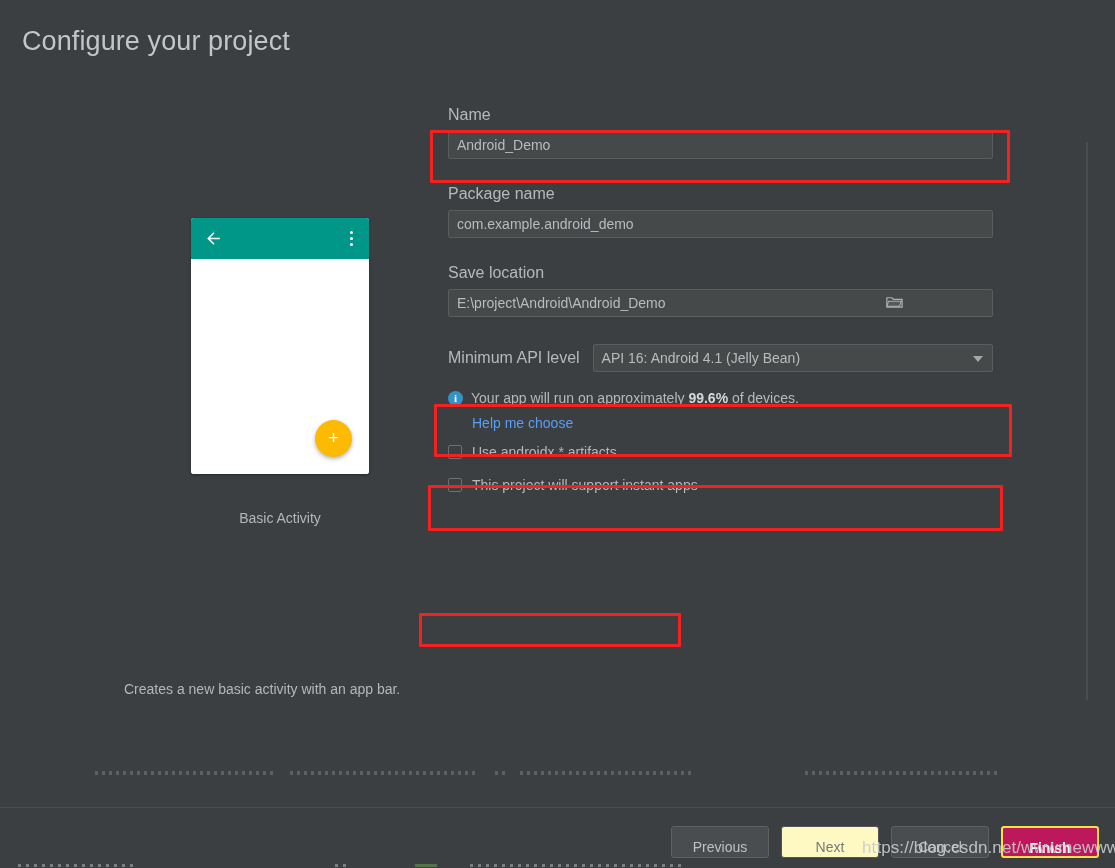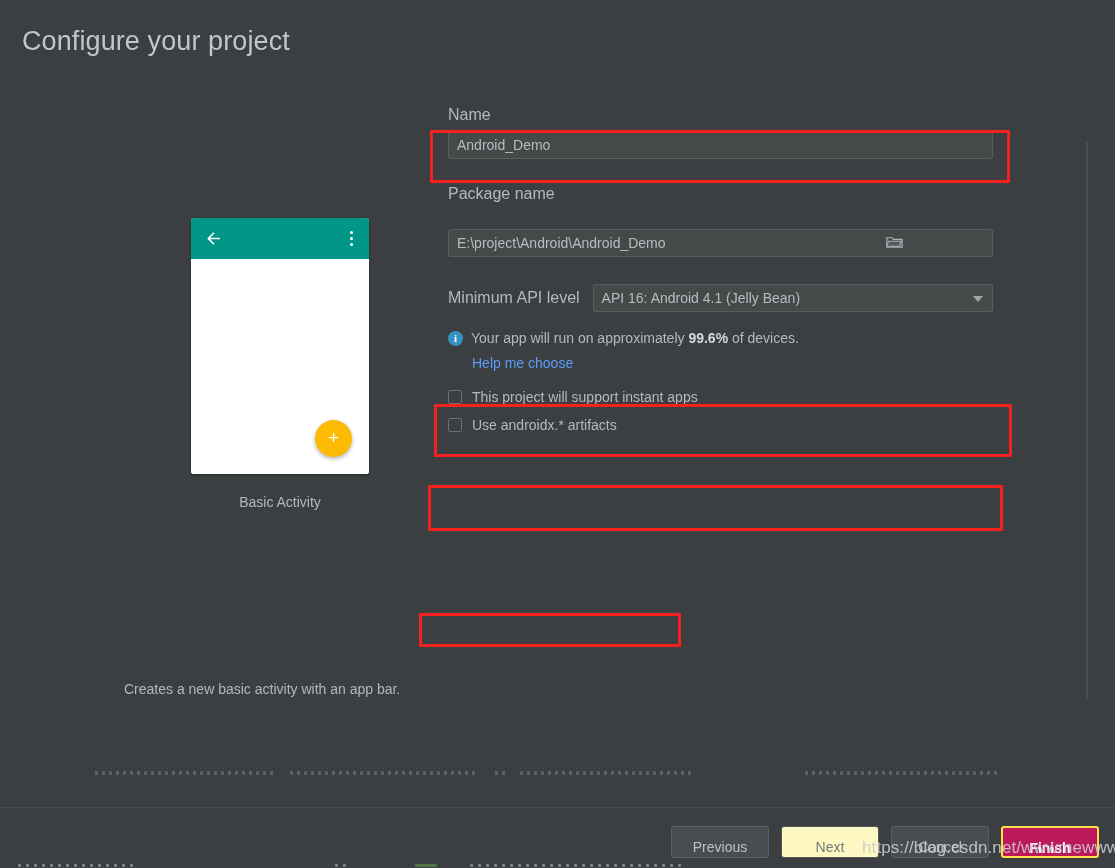--- a/index.html
+++ b/index.html
@@ -92,21 +92,21 @@
     background: #fcba03;
     color: #ffffff;
     font-size: 19px;
     line-height: 35px;
     text-align: center;
     font-weight: 300;
     box-shadow: 0 2px 4px rgba(0,0,0,0.3);
   }
 
   .preview-caption {
-    margin-top: 20px;
+    margin-top: 36px;
     text-align: center;
     font-size: 14px;
     color: #b4b7b9;
   }
 
   .template-desc {
     position: absolute;
     left: 124px;
     top: 678px;
     width: 300px;
@@ -381,24 +381,26 @@
 
   
   <div class="field-block" style="margin-bottom:26px;">
     <label class="field-label">Name</label>
     <input class="text-input" type="text" value="Android_Demo" style="">
   </div>
 
   
   <div class="field-block" style="margin-bottom:26px;">
     <label class="field-label">Package name</label>
+    <input class="text-input" type="text" value="com.example.android_demo" style="">
   </div>
 
   
   <div class="field-block" style="margin-bottom:27px;">
+    <label class="field-label">Save location</label>
     <div class="input-with-icon">
       <input class="text-input" type="text" value="E:\project\Android\Android_Demo" style="">
       <svg class="folder-icon" viewBox="0 0 20 16">
         <path d="M1 3h6l1.6 2H19v9H1z" fill="none" stroke="#b0b3b5" stroke-width="1.4"></path>
         <path d="M3 7h15l-2 6H1z" fill="#55595b" stroke="#b0b3b5" stroke-width="1.2"></path>
       </svg>
     </div>
   </div>
 
   
@@ -416,28 +418,28 @@
   <div class="info-line" style="margin-bottom:8px;">
     <span class="info-icon">i</span>
     <span>
       <span>Your app will run on approximately </span><b>99.6%</b><span> of devices.</span>
     </span>
   </div>
 
   <a class="help-link">Help me choose</a>
 
   
+  <div class="check-row" style="margin-top:12px;">
+    <span class="checkbox"></span>
+    <span>Use androidx.* artifacts</span>
+  </div>
+
   <div class="check-row" style="margin-top:17px;">
     <span class="checkbox"></span>
     <span>This project will support instant apps</span>
-  </div>
-
-  <div class="check-row" style="margin-top:12px;">
-    <span class="checkbox"></span>
-    <span>Use androidx.* artifacts</span>
   </div>
 
 </div>
 
 <div class="scroll-track"></div>
 
 <div class="annot" style="left:430px; top:130px; width:580px; height:53px;"></div>
 <div class="annot" style="left:434px; top:404px; width:578px; height:53px;"></div>
 <div class="annot" style="left:428px; top:485px; width:575px; height:46px;"></div>
 <div class="annot" style="left:419px; top:613px; width:262px; height:34px;"></div>

